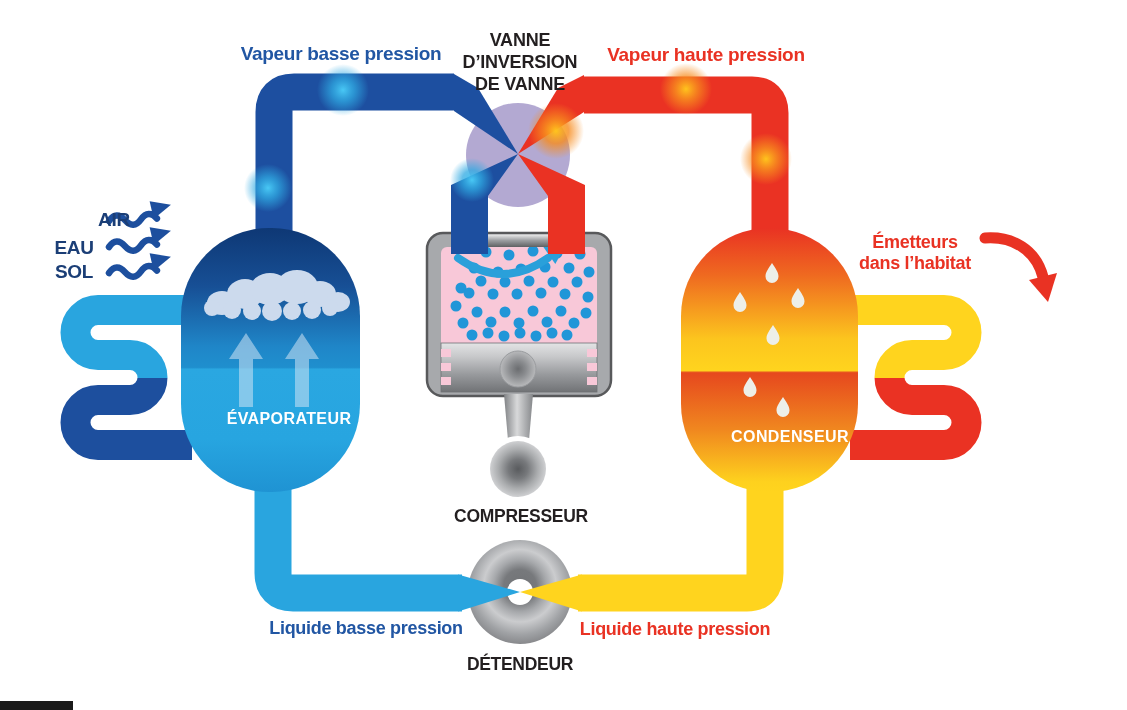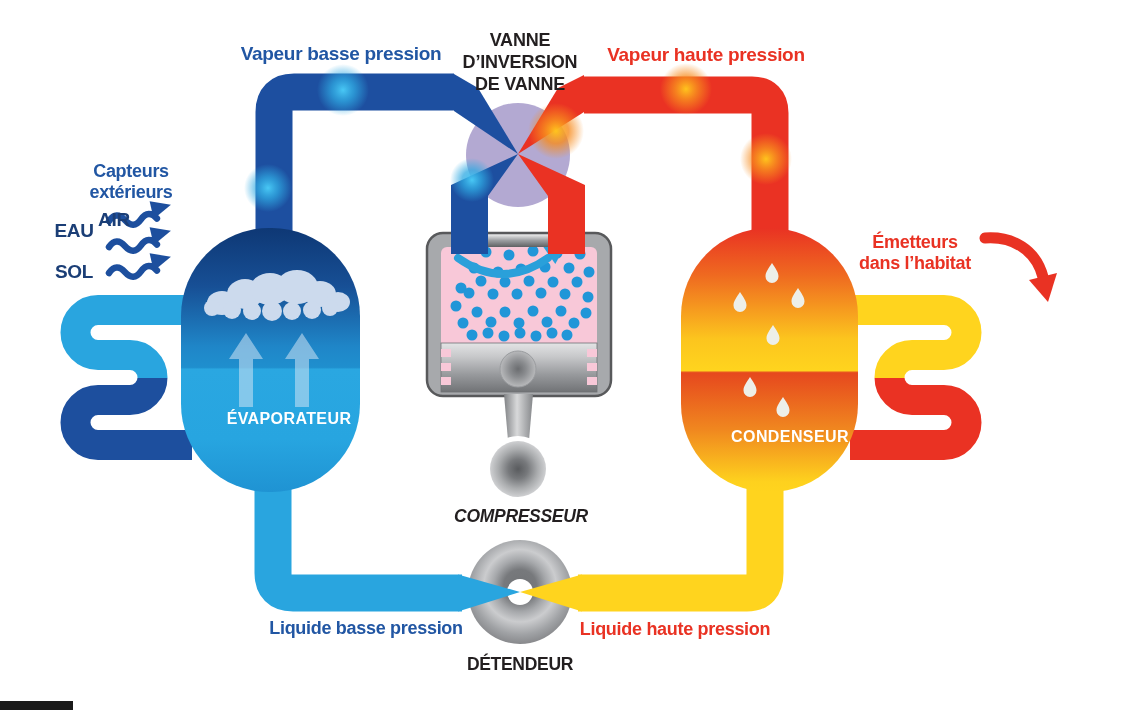--- a/index.html
+++ b/index.html
@@ -283,39 +283,35 @@
 <div class="lbl t-blue s19" style="left:341px;top:54px;">Vapeur basse pression</div>
 
 <div class="lbl t-black valve-lbl" style="left:520px;top:62px;">
   <div>VANNE</div>
   <div>D’INVERSION</div>
   <div>DE VANNE</div>
 </div>
 
 <div class="lbl t-red s19" style="left:706px;top:55px;">Vapeur haute pression</div>
 
-<div class="lbl t-blue s18" style="left:131px;top:182px;">
-  <div>Capteurs</div>
-  <div>extérieurs</div>
-</div>
 
 <div class="lbl t-navy src" style="left:74px;top:220px;margin-left:40px;">AIR</div>
-<div class="lbl t-navy src" style="left:74px;top:231px;">EAU</div>
+<div class="lbl t-navy src" style="left:74px;top:248px;">EAU</div>
 <div class="lbl t-navy src" style="left:74px;top:272px;text-align:center;">SOL</div>
 
 <div class="lbl t-white s16" style="left:270px;top:419px;">ÉVAPORATEUR</div>
 
 <div class="lbl t-white s16" style="left:771px;top:437px;">CONDENSEUR</div>
 
 <div class="lbl t-red s18" style="left:915px;top:253px;">
   <div>Émetteurs</div>
   <div>dans l’habitat</div>
 </div>
 
-<div class="lbl t-black s17" style="left:521px;top:516px;font-style:italic;">COMPRESSEUR</div>
+<div class="lbl t-black s17" style="left:521px;top:516px;">COMPRESSEUR</div>
 
 <div class="lbl t-black s17" style="left:520px;top:664px;">DÉTENDEUR</div>
 
 <div class="lbl t-red s18" style="left:675px;top:629px;">Liquide haute pression</div>
 
 <div class="lbl t-blue s18" style="left:366px;top:628px;">Liquide basse pression</div>
 
 <div id="corner-bar"></div>
 
 </div>

